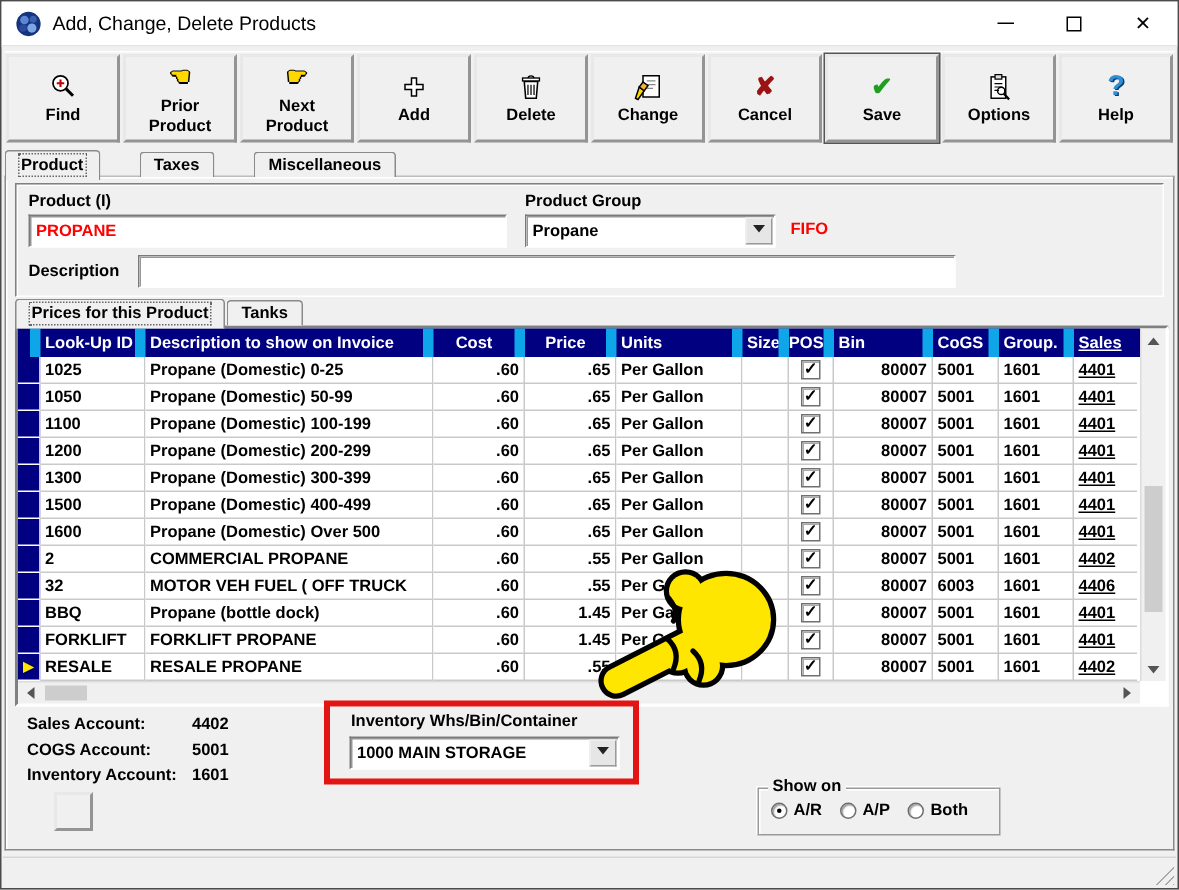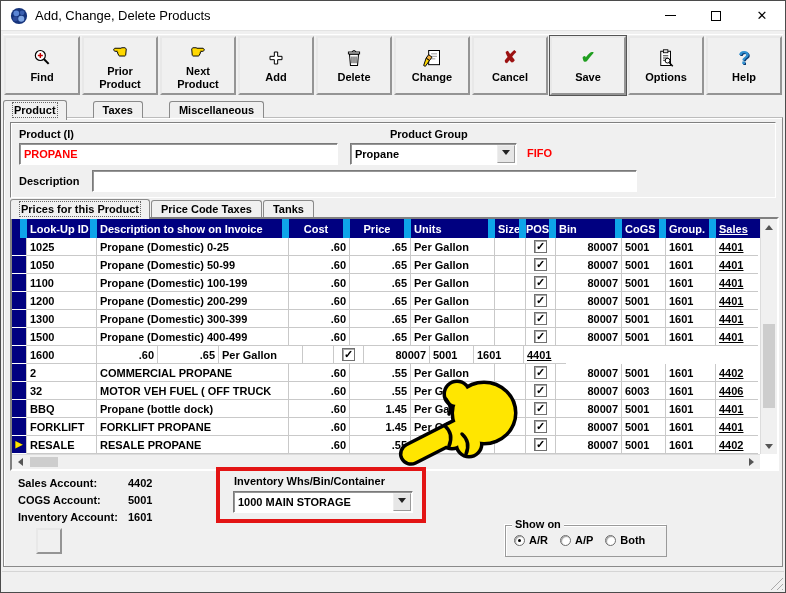--- a/index.html
+++ b/index.html
@@ -240,38 +240,37 @@
   </div>
 
   <div class="tabpage">
 
     <div class="fieldsbox">
       <span class="flabel" style="left:8px; top:5px;">Product (I)</span>
       <div class="field-input sunken red-text" style="left:8px; top:20px; width:319px;">
           <span>PROPANE</span>
         </div>
 
-      <span class="flabel" style="left:339px; top:5px;margin-left:40px;">Product Group</span>
+      <span class="flabel" style="left:339px; top:5px;">Product Group</span>
       <div class="combo sunken" style="left:339px; top:20px; width:167px;">
         <span class="cval">Propane</span>
         <span class="cbtn">
             <span class="arrow-dn" style="margin-top:0;"></span>
           </span>
       </div>
       <span class="flabel red-text" style="left:516px; top:24px;">FIFO</span>
 
       <span class="flabel" style="left:8px; top:52px;">Description</span>
       <div class="field-input sunken" style="left:81px; top:47px; width:545px;">
           <span></span>
         </div>
     </div>
 
     <div class="subtabs">
       <div class="tab active"><span class="tlabel">Prices for this Product</span></div>
-      <div class="tab"><span class="tlabel">Price Code Taxes</span></div>
       <div class="tab"><span class="tlabel">Tanks</span></div>
     </div>
 
     <div class="grid">
       <div class="grid-inner" style="right:17px; bottom:15px;">
         <div class="grid-header">
           <div class="hc c-sel"></div>
           <div class="hc c-id">Look-Up ID</div>
           <div class="hc c-desc">Description to show on Invoice</div>
           <div class="hc c-cost">Cost</div>
@@ -403,20 +402,21 @@
               <div class="cell c-bin num">80007</div>
               <div class="cell c-cogs">5001</div>
               <div class="cell c-invt">1601</div>
               <div class="cell c-sales">4401</div>
             </div>
             <div class="grow">
               <div class="cell c-sel">
                 <span class="marker"></span>
               </div>
               <div class="cell c-id">1600</div>
+              <div class="cell c-desc">Propane (Domestic) Over 500</div>
               <div class="cell c-cost num">.60</div>
               <div class="cell c-price num">.65</div>
               <div class="cell c-units">Per Gallon</div>
               <div class="cell c-size"></div>
               <div class="cell c-pos">
                 <span class="cb">
                   <span class="ck">✓</span>
                 </span>
               </div>
               <div class="cell c-bin num">80007</div>

